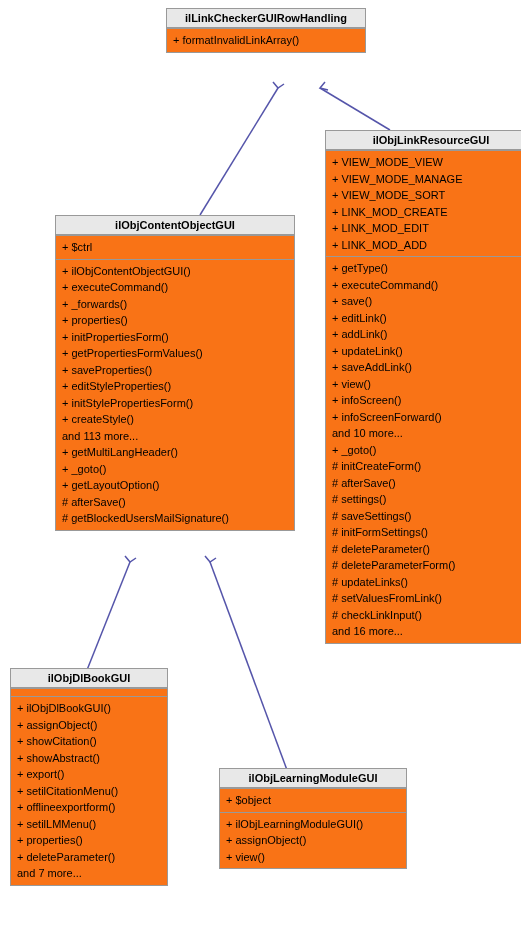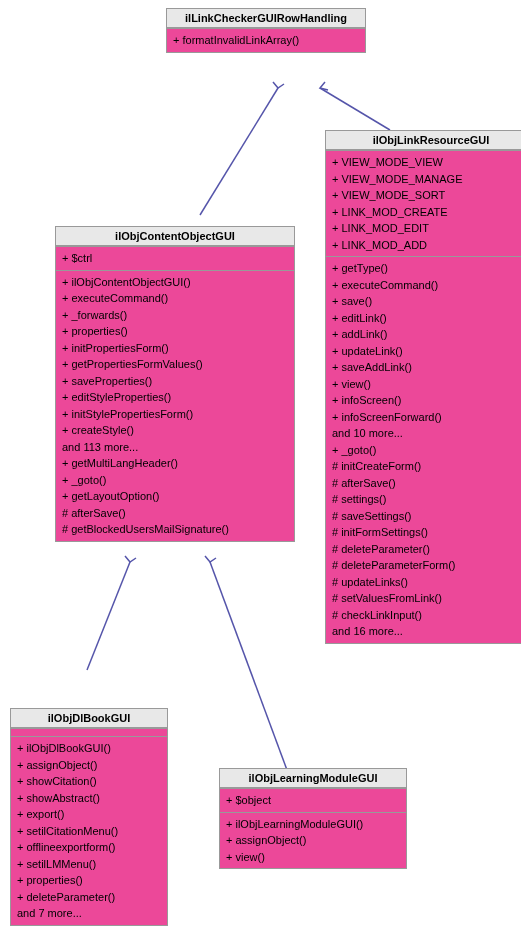--- a/index.html
+++ b/index.html
@@ -15,21 +15,21 @@
 
     .diagram-container {
       position: relative;
       width: 521px;
       height: 947px;
     }
 
     .uml-box {
       position: absolute;
       border: 1px solid #999;
-      background: #ec4899;
+      background: #f97316;
     }
 
     .uml-box .box-title {
       background: #e8e8e8;
       border-bottom: 1px solid #999;
       padding: 3px 6px;
       font-weight: bold;
       text-align: center;
       font-size: 11px;
     }
@@ -125,21 +125,21 @@
       <div class="box-line"># initFormSettings()</div>
       <div class="box-line"># deleteParameter()</div>
       <div class="box-line"># deleteParameterForm()</div>
       <div class="box-line"># updateLinks()</div>
       <div class="box-line"># setValuesFromLink()</div>
       <div class="box-line"># checkLinkInput()</div>
       <div class="box-line">and 16 more...</div>
     </div>
   </div>
 
-  <div class="uml-box" style="left:55px; top:215px; width:240px;margin-top:11px;">
+  <div class="uml-box" style="left:55px; top:215px; width:240px;">
     <div class="box-title">ilObjContentObjectGUI</div>
     <div class="box-section">
       <div class="box-line">+ $ctrl</div>
     </div>
     <div class="box-section">
       <div class="box-line">+ ilObjContentObjectGUI()</div>
       <div class="box-line">+ executeCommand()</div>
       <div class="box-line">+ _forwards()</div>
       <div class="box-line">+ properties()</div>
       <div class="box-line">+ initPropertiesForm()</div>
@@ -150,21 +150,21 @@
       <div class="box-line">+ createStyle()</div>
       <div class="box-line">and 113 more...</div>
       <div class="box-line">+ getMultiLangHeader()</div>
       <div class="box-line">+ _goto()</div>
       <div class="box-line">+ getLayoutOption()</div>
       <div class="box-line"># afterSave()</div>
       <div class="box-line"># getBlockedUsersMailSignature()</div>
     </div>
   </div>
 
-  <div class="uml-box" style="left:10px; top:668px; width:158px;margin-top:40px;">
+  <div class="uml-box" style="left:10px; top:668px; width:158px;">
     <div class="box-title">ilObjDlBookGUI</div>
     <div class="box-section" style="min-height:8px;">
     </div>
     <div class="box-section">
       <div class="box-line">+ ilObjDlBookGUI()</div>
       <div class="box-line">+ assignObject()</div>
       <div class="box-line">+ showCitation()</div>
       <div class="box-line">+ showAbstract()</div>
       <div class="box-line">+ export()</div>
       <div class="box-line">+ setilCitationMenu()</div>

